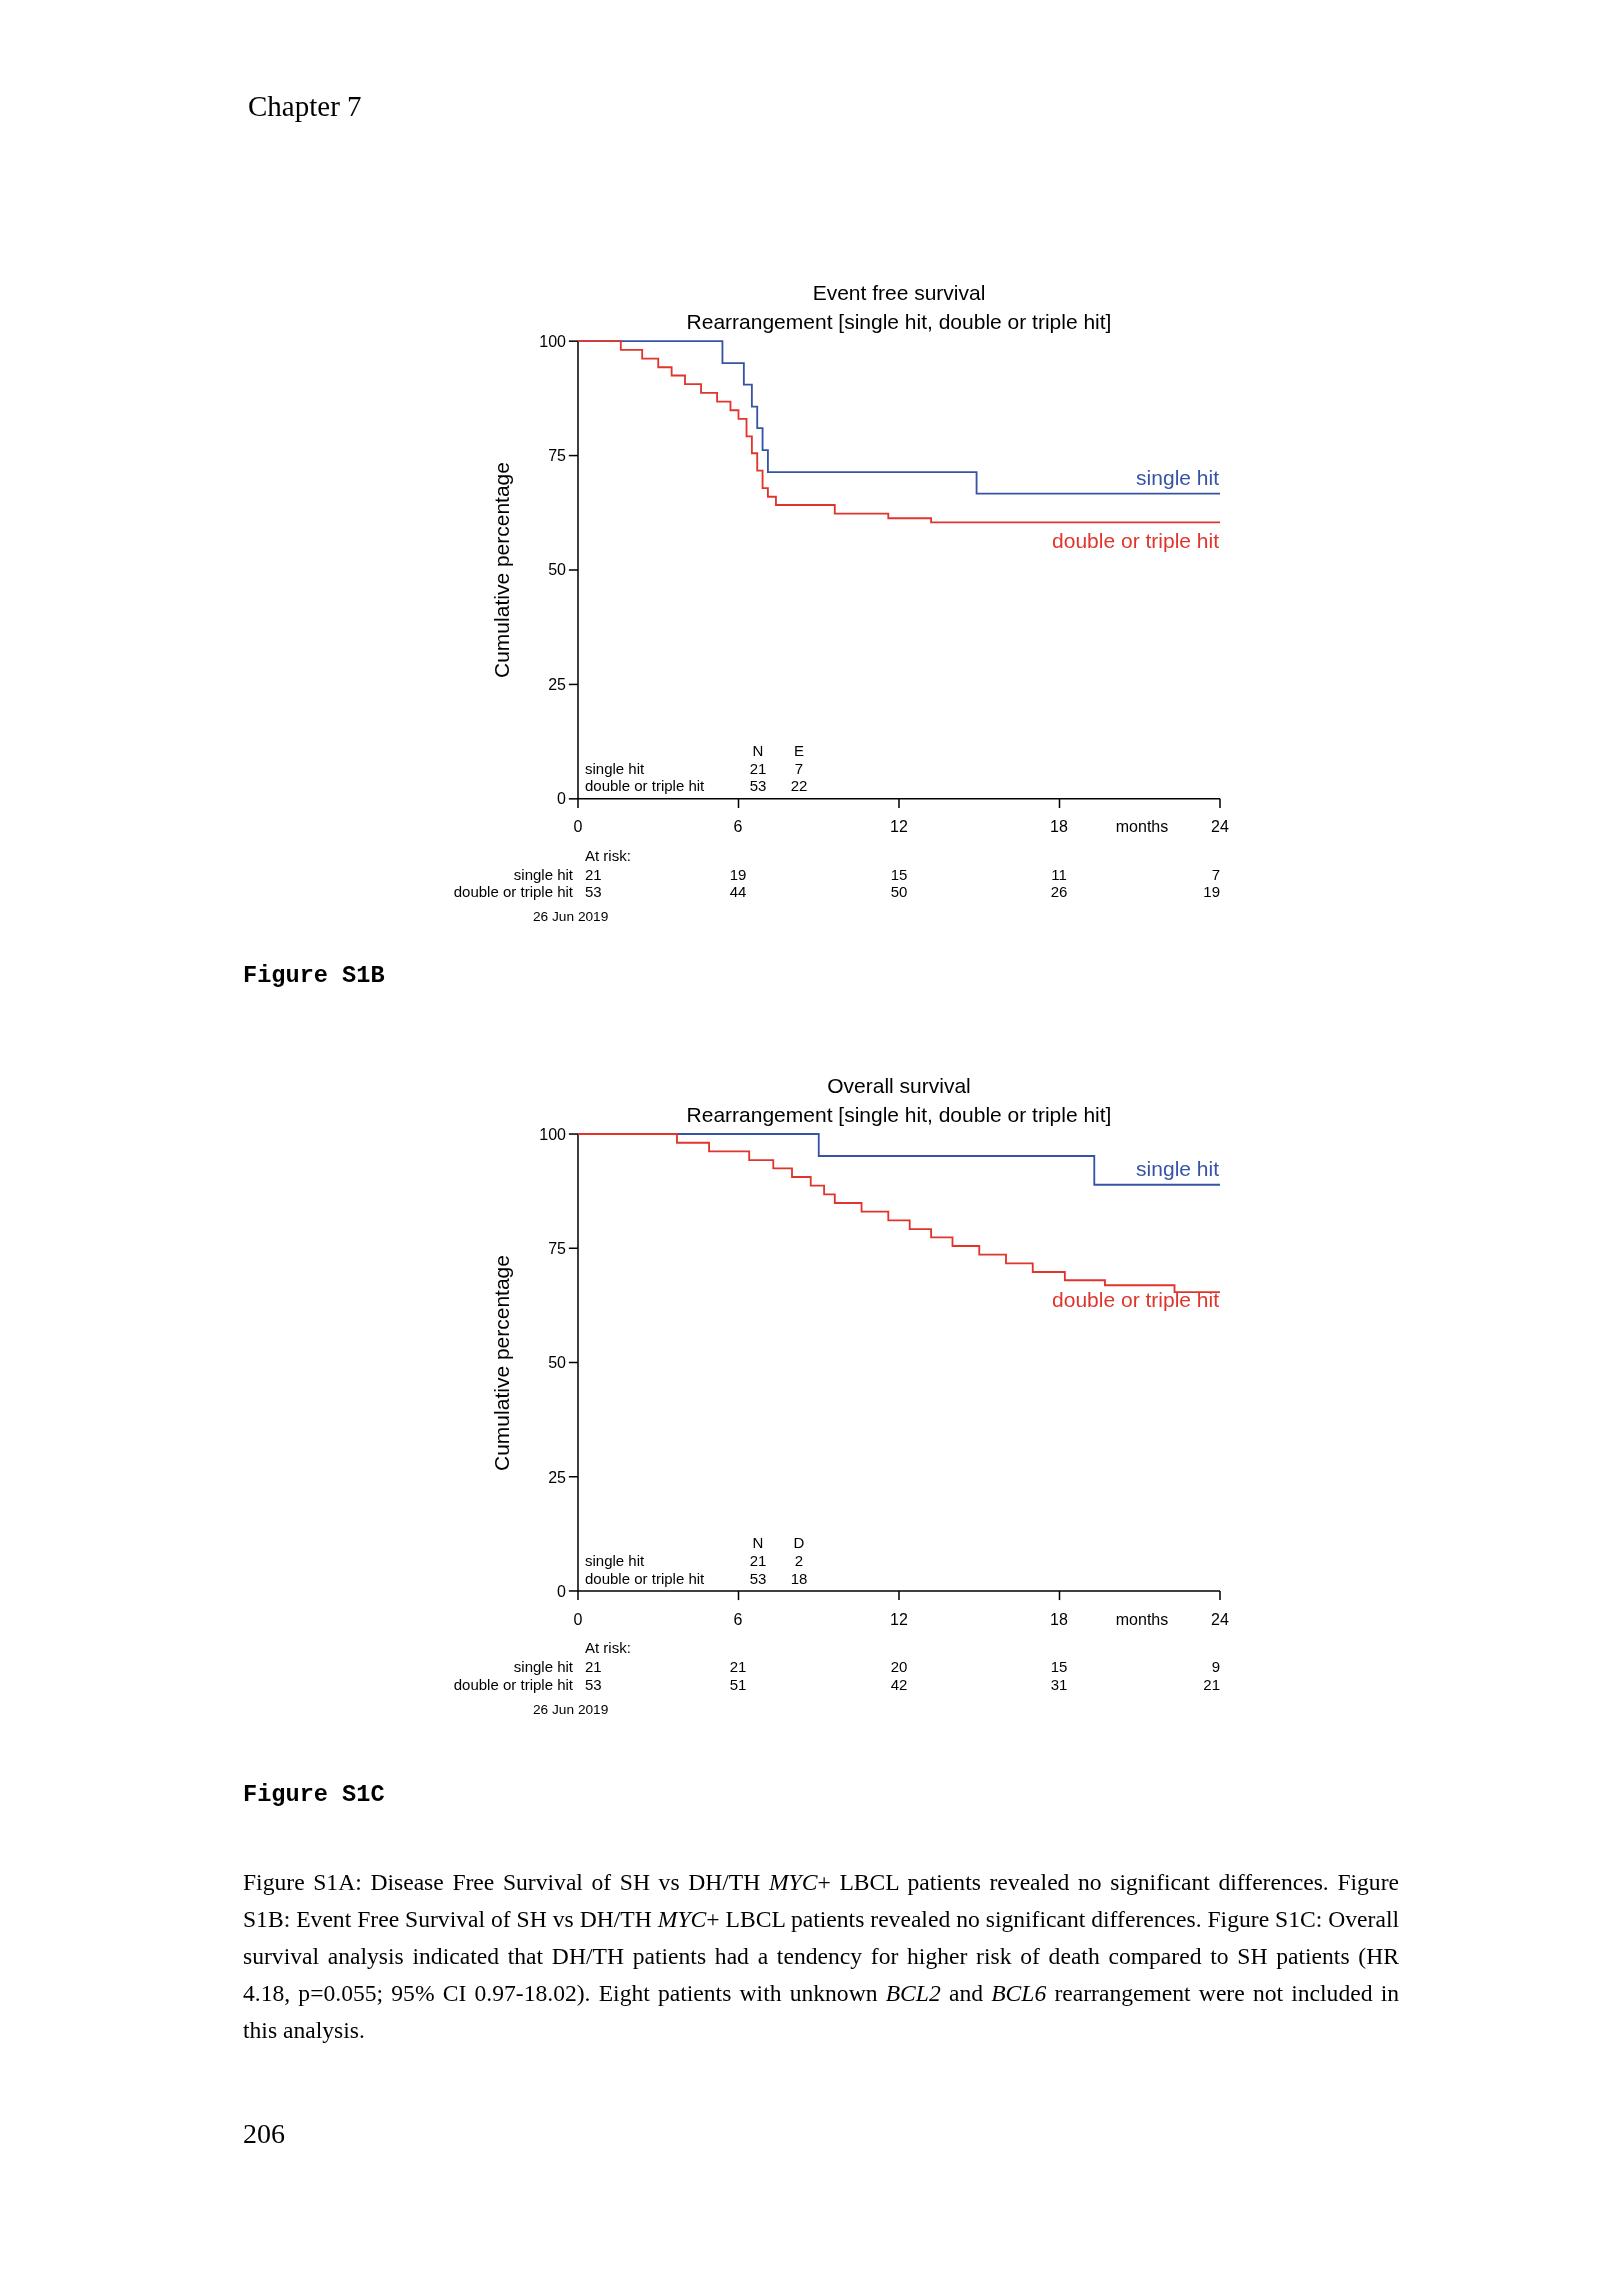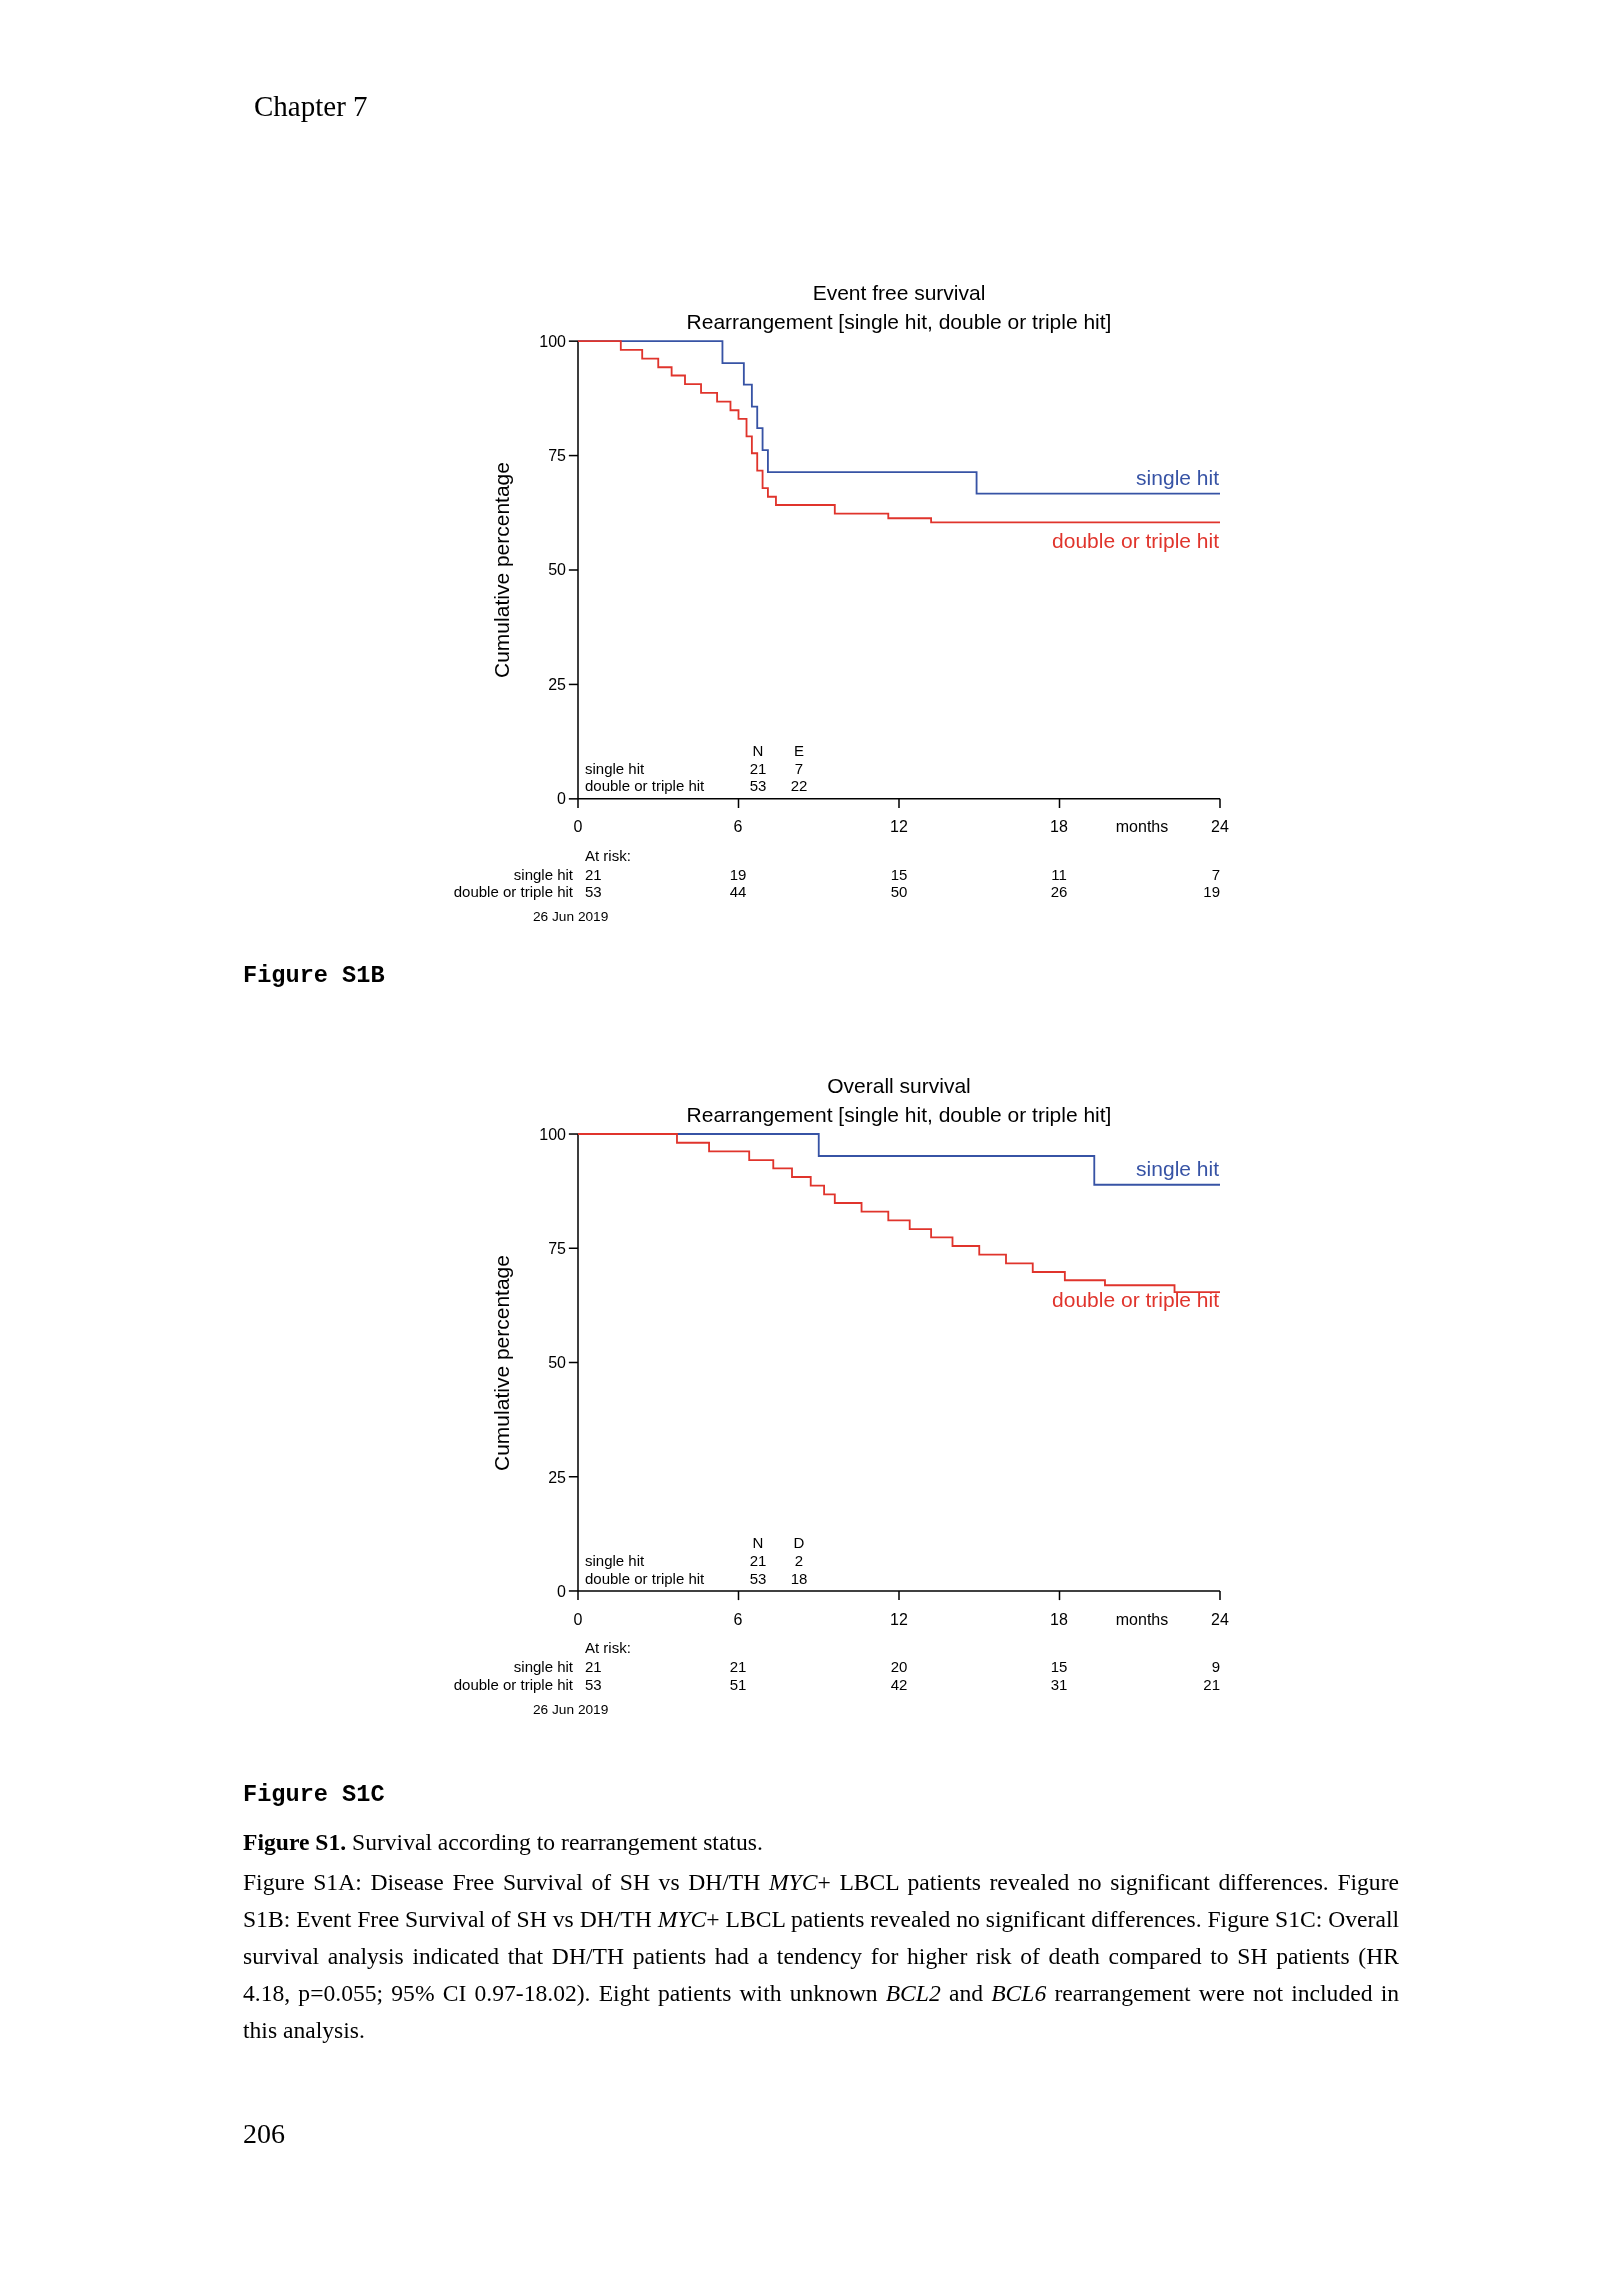--- a/index.html
+++ b/index.html
@@ -19,21 +19,21 @@
   .caption{font-size:23.6px;line-height:37px;width:1156px;text-align:justify;}
   .bold{font-weight:bold;}
   .it{font-style:italic;}
   .pagenum{font-size:28px;line-height:32px;}
 </style>
 </head>
 <body>
 
 <div id="page">
 
-  <div class="abs heading" style="left:254px;top:90px">Chapter 7</div>
+  <div class="abs heading" style="left:248px;top:90px">Chapter 7</div>
 
   <div class="abs sans chart-title" style="left:578px;top:280px;width:642px">Event free survival</div>
   <div class="abs sans chart-title" style="left:578px;top:309px;width:642px">Rearrangement [single hit, double or triple hit]</div>
   <div class="abs sans ylab" style="left:305px;top:557px">Cumulative percentage</div>
   <svg id="km-svg-0" class="abs" style="left:578px;top:341px;overflow:visible" width="642" height="458" viewBox="0 0 843 601">
       <line x1="0" y1="0" x2="0" y2="601" stroke="#000" stroke-width="2"></line>
       <line x1="0" y1="601" x2="843" y2="601" stroke="#000" stroke-width="2"></line>
       <line x1="-12" y1="601" x2="0" y2="601" stroke="#000" stroke-width="2"></line>
       <line x1="-12" y1="450.75" x2="0" y2="450.75" stroke="#000" stroke-width="2"></line>
       <line x1="-12" y1="300.5" x2="0" y2="300.5" stroke="#000" stroke-width="2"></line>
@@ -75,21 +75,20 @@
       <path d="M 0 0 L 129.9625 0 L 129.9625 11.399999999999977 L 172.1125 11.399999999999977 L 172.1125 22.799999999999955 L 224.79999999999998 22.799999999999955 L 224.79999999999998 34.200000000000045 L 256.41249999999997 34.200000000000045 L 256.41249999999997 45 L 281 45 L 281 56.40000000000009 L 305.5875 56.40000000000009 L 305.5875 67.79999999999995 L 323.15 67.79999999999995 L 323.15 79.20000000000005 L 337.2 79.20000000000005 L 337.2 90.59999999999997 L 372.325 90.59999999999997 L 372.325 102 L 407.45 102 L 407.45 113.40000000000003 L 435.55000000000007 113.40000000000003 L 435.55000000000007 124.79999999999995 L 463.6499999999999 124.79999999999995 L 463.6499999999999 135.59999999999997 L 491.75000000000006 135.59999999999997 L 491.75000000000006 147 L 526.875 147 L 526.875 158.40000000000003 L 562 158.40000000000003 L 562 169.79999999999995 L 597.125 169.79999999999995 L 597.125 181.20000000000005 L 639.275 181.20000000000005 L 639.275 191.99999999999994 L 691.9625 191.99999999999994 L 691.9625 198.59999999999997 L 783.2875 198.59999999999997 L 783.2875 207.59999999999997 L 843 207.59999999999997" fill="none" stroke="#e0342c" stroke-width="2.4"></path>
     </svg>
   <div class="abs sans legend-label" style="left: 991px; top: 1157px; color: rgb(55, 83, 165);">single hit</div>
   <div class="abs sans legend-label" style="left: 991px; top: 1288px; color: rgb(224, 52, 44);">double or triple hit</div>
   <div class="abs sans tick" style="left:1085px;top:1608px;width:114px;text-align:center">months</div>
   <div class="abs sans small" style="left:585px;top:1639px">At risk:</div>
   <div class="abs sans tiny" style="left:533px;top:1702px">26 Jun 2019</div>
 
   <div class="abs fig-label" style="left:243px;top:1780px">Figure S1C</div>
 
-  <div class="abs caption-title" style="left:243px;top:1826px"><span class="bold">Figure S1.</span><span> Survival according to rearrangement status.</span></div>
 
   <div class="abs caption" style="left:243px;top:1864px"><span>Figure S1A: Disease Free Survival of SH vs DH/TH </span><span class="it">MYC</span><span>+ LBCL patients revealed no significant differences. Figure S1B: Event Free Survival of SH vs DH/TH </span><span class="it">MYC</span><span>+ LBCL patients revealed no significant differences. Figure S1C: Overall survival analysis indicated that DH/TH patients had a tendency for higher risk of death compared to SH patients (HR 4.18, p=0.055; 95% CI 0.97-18.02). Eight patients with unknown </span><span class="it">BCL2</span><span> and </span><span class="it">BCL6</span><span> rearrangement were not included in this analysis.</span></div>
 
   <div class="abs pagenum" style="left:243px;top:2118px">206</div>
 
 <span class="abs sans tick" style="left: 505px; top: 787px; width: 61px; text-align: right;">0</span>
     <span class="abs sans tick" style="left: 505px; top: 673px; width: 61px; text-align: right;">25</span>
     <span class="abs sans tick" style="left: 505px; top: 558px; width: 61px; text-align: right;">50</span>
     <span class="abs sans tick" style="left: 505px; top: 444px; width: 61px; text-align: right;">75</span>
     <span class="abs sans tick" style="left: 505px; top: 330px; width: 61px; text-align: right;">100</span>

